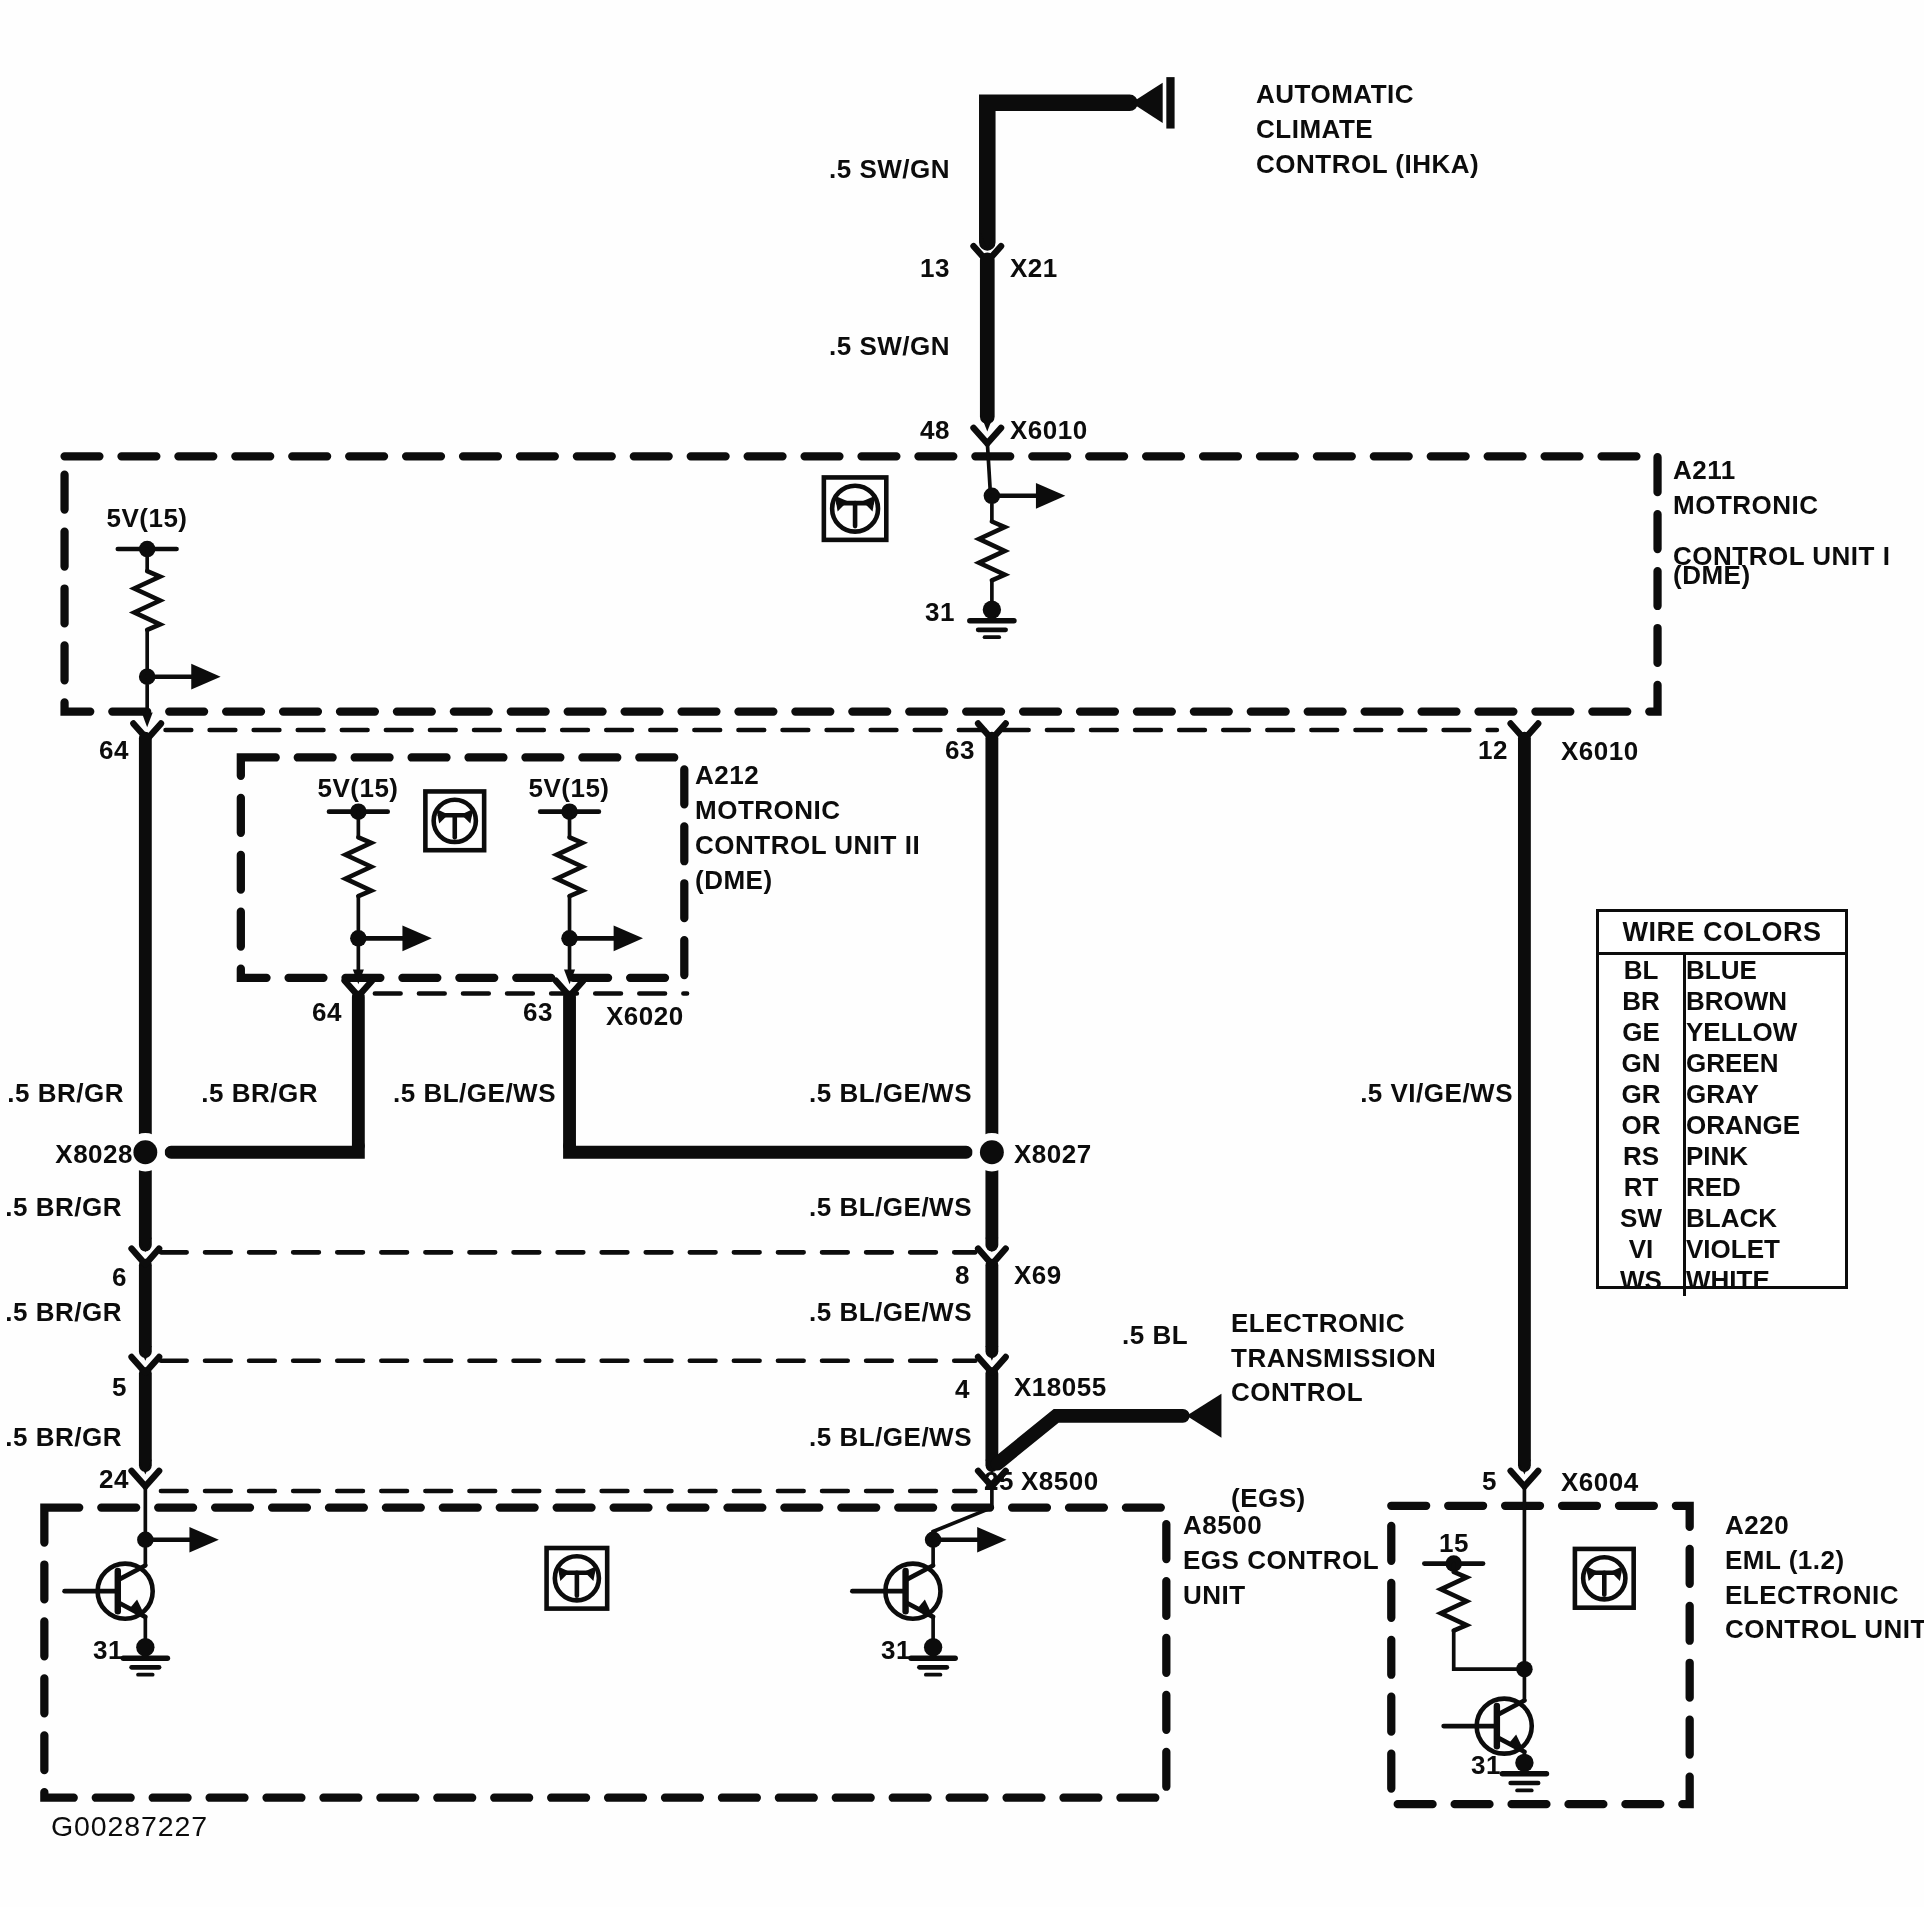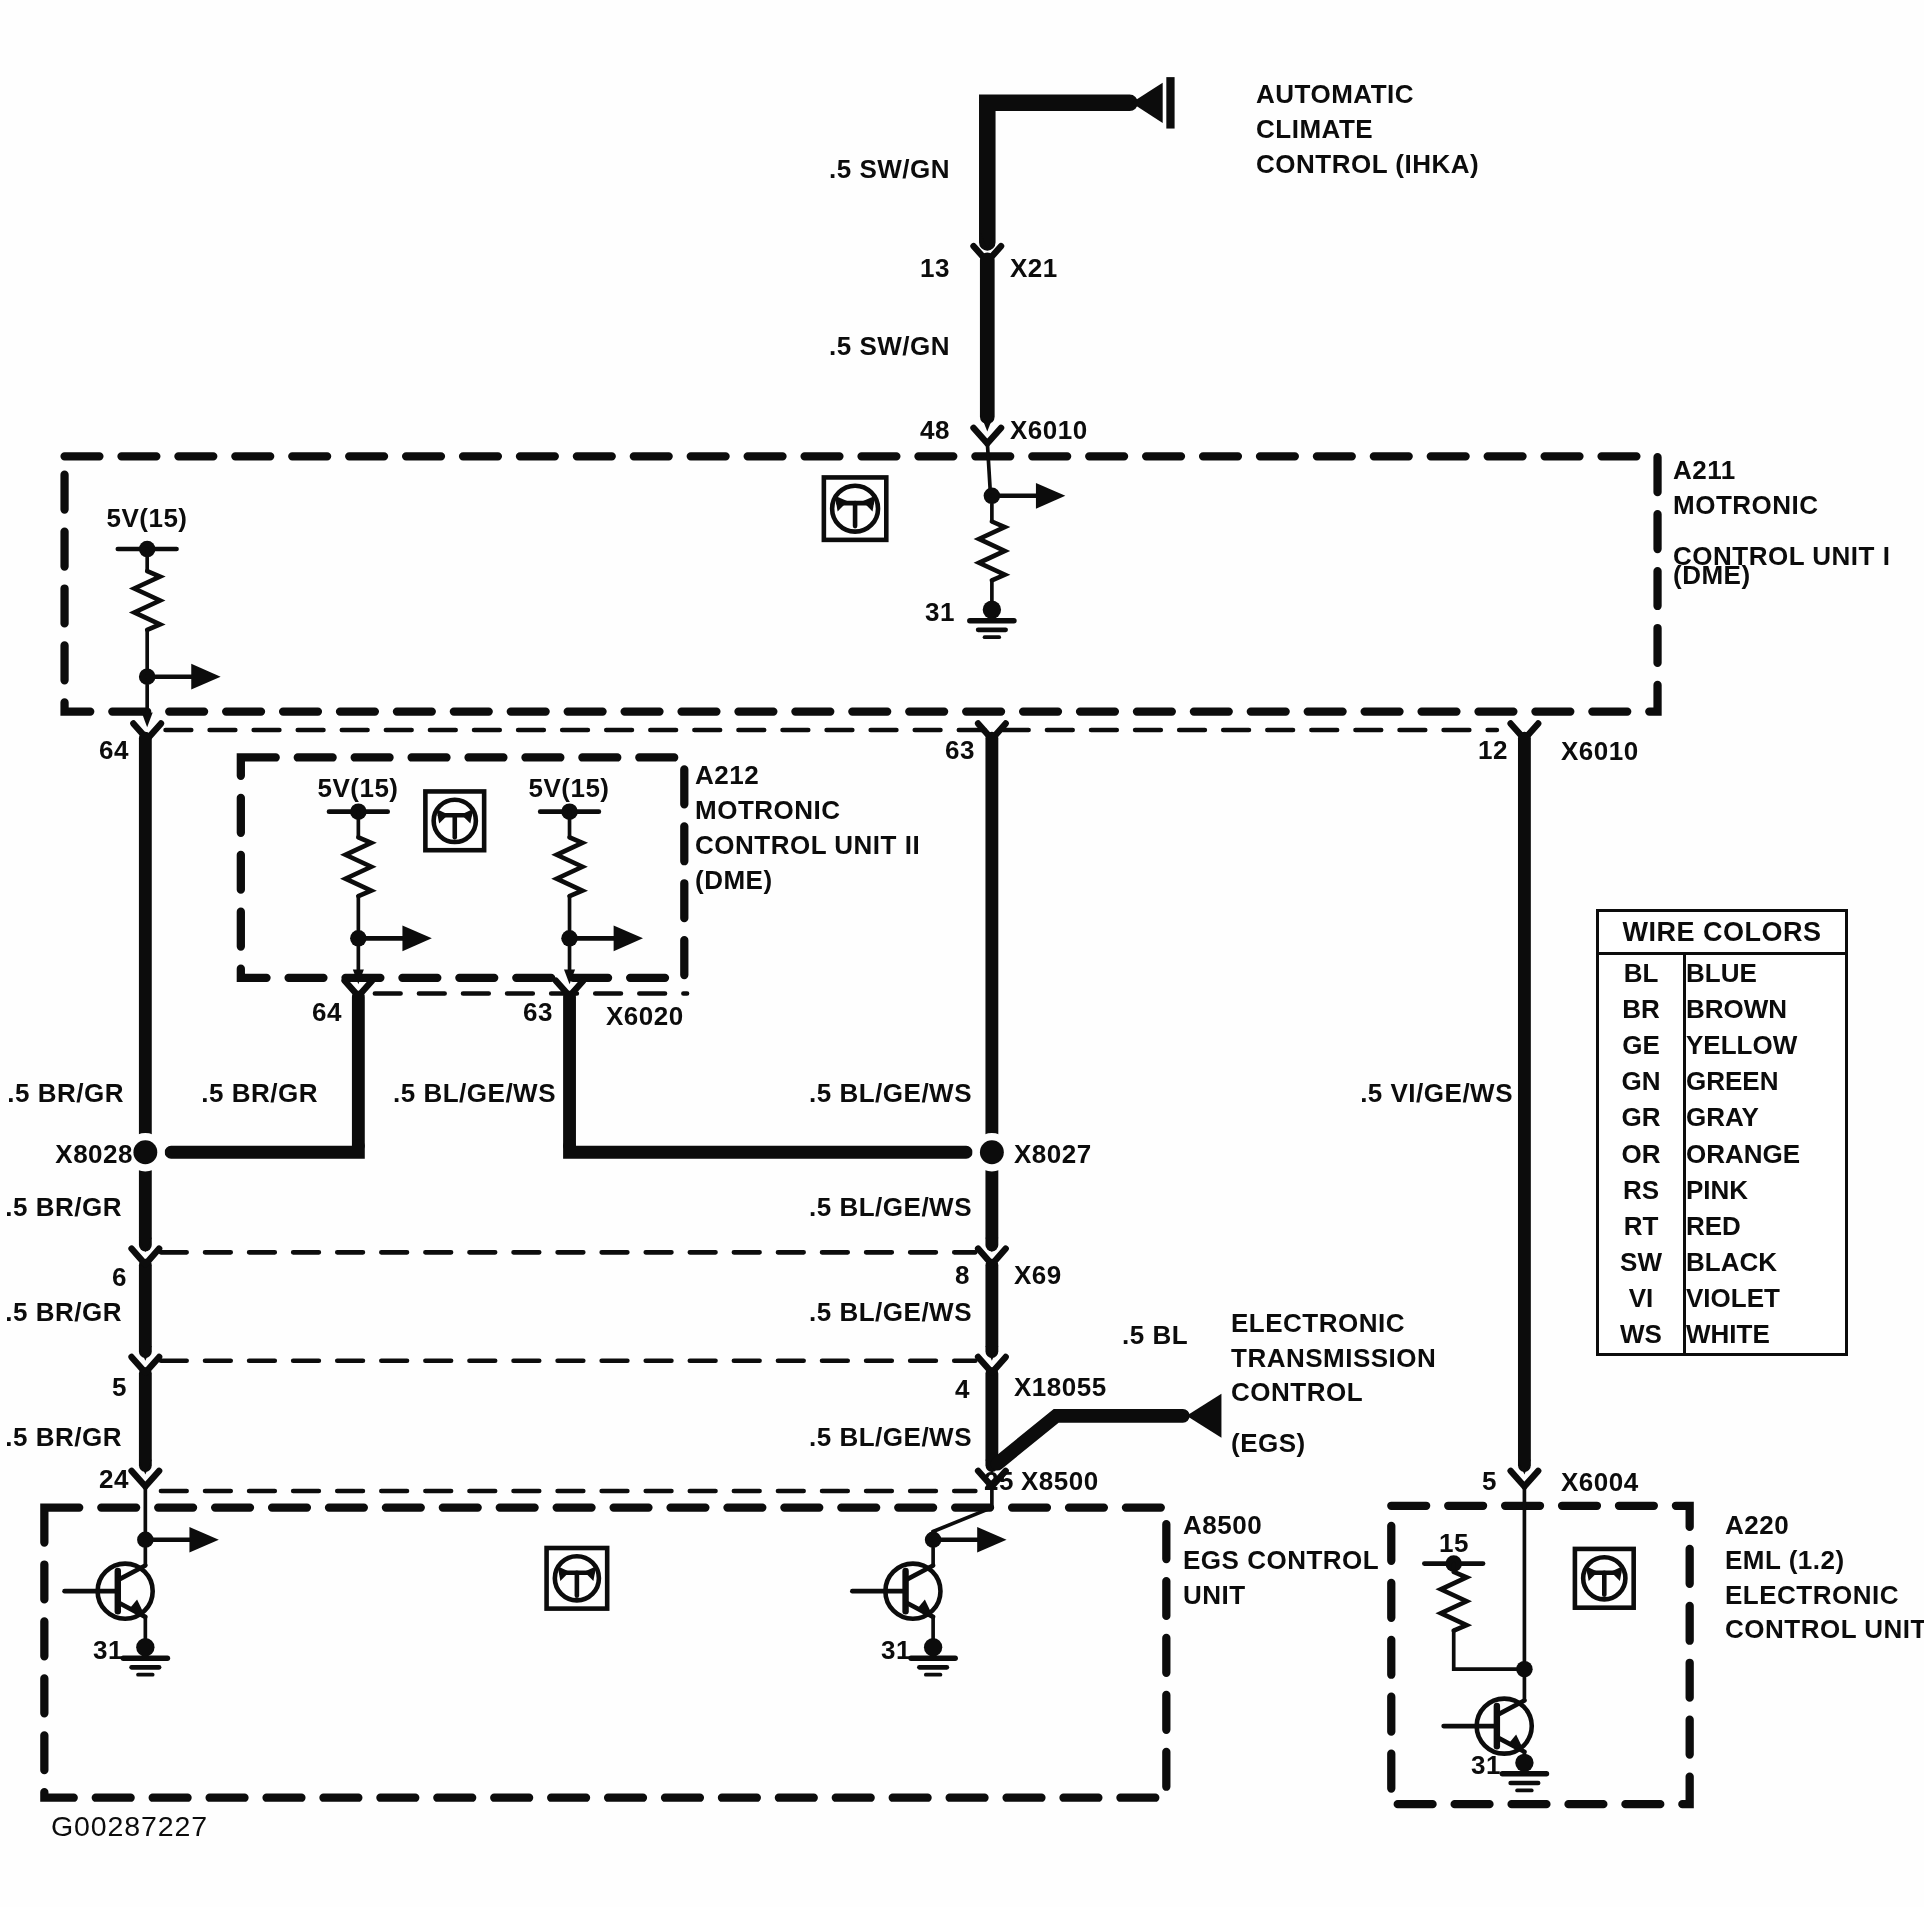--- a/index.html
+++ b/index.html
@@ -11,21 +11,21 @@
   .lbl {
     position:absolute; font-weight:bold; font-size:26px; line-height:31px;
     white-space:nowrap; color:#0c0c0c; letter-spacing:0.5px;
   }
   .r { transform:translateX(-100%); }
   .c { transform:translateX(-50%); }
   .u { text-decoration-thickness:2.8px; text-underline-offset:5.5px; }
   .fig { font-weight:400; font-size:28.5px; letter-spacing:0.9px; }
   
   .wc-table {
-    position:absolute; left:1596px; top:909px; width:252px; height:447px;
+    position:absolute; left:1596px; top:909px; width:252px; height:380px;
     border:3.7px solid #0c0c0c; background:#fff; display:flex; flex-direction:column;
     box-sizing:border-box;
   }
   .wc-head {
     flex:0 0 40px; border-bottom:3.7px solid #0c0c0c; display:flex;
     align-items:center; justify-content:center; font-weight:bold; font-size:27px;
     letter-spacing:0.5px;
   }
   .wc-body { flex:1; display:flex; flex-direction:column; }
   .wc-row { flex:1; display:flex; align-items:center; }
@@ -322,21 +322,21 @@
 <div class="lbl r" style="left:127px; top:1372px;">5</div>
 <div class="lbl r" style="left:970px; top:1374px;">4</div>
 <div class="lbl u" style="left:1014px; top:1372px;">X18055</div>
 <div class="lbl" style="left:1122px; top:1320px;">.5 BL</div>
 <div class="lbl r" style="left:122px; top:1422px;">.5 BR/GR</div>
 <div class="lbl r" style="left:972px; top:1422px;">.5 BL/GE/WS</div>
 
 <div class="lbl" style="left:1231px; top:1308px;">ELECTRONIC</div>
 <div class="lbl" style="left:1231px; top:1343px;">TRANSMISSION</div>
 <div class="lbl" style="left:1231px; top:1377px;">CONTROL</div>
-<div class="lbl" style="left:1231px; top:1428px;">(EGS)</div>
+<div class="lbl" style="left:1231px; top:1483px;">(EGS)</div>
 
 <div class="lbl r" style="left:129px; top:1464px;">24</div>
 <div class="lbl r" style="left:970px; top:1466px;margin-left:44px;">25</div>
 <div class="lbl u" style="left:1021px; top:1466px;">X8500</div>
 
 <div class="lbl" style="left:1183px; top:1510px;">A8500</div>
 <div class="lbl" style="left:1183px; top:1545px;">EGS CONTROL</div>
 <div class="lbl" style="left:1183px; top:1580px;">UNIT</div>
 <div class="lbl r" style="left:123px; top:1635px;">31</div>
 <div class="lbl r" style="left:911px; top:1635px;">31</div>

